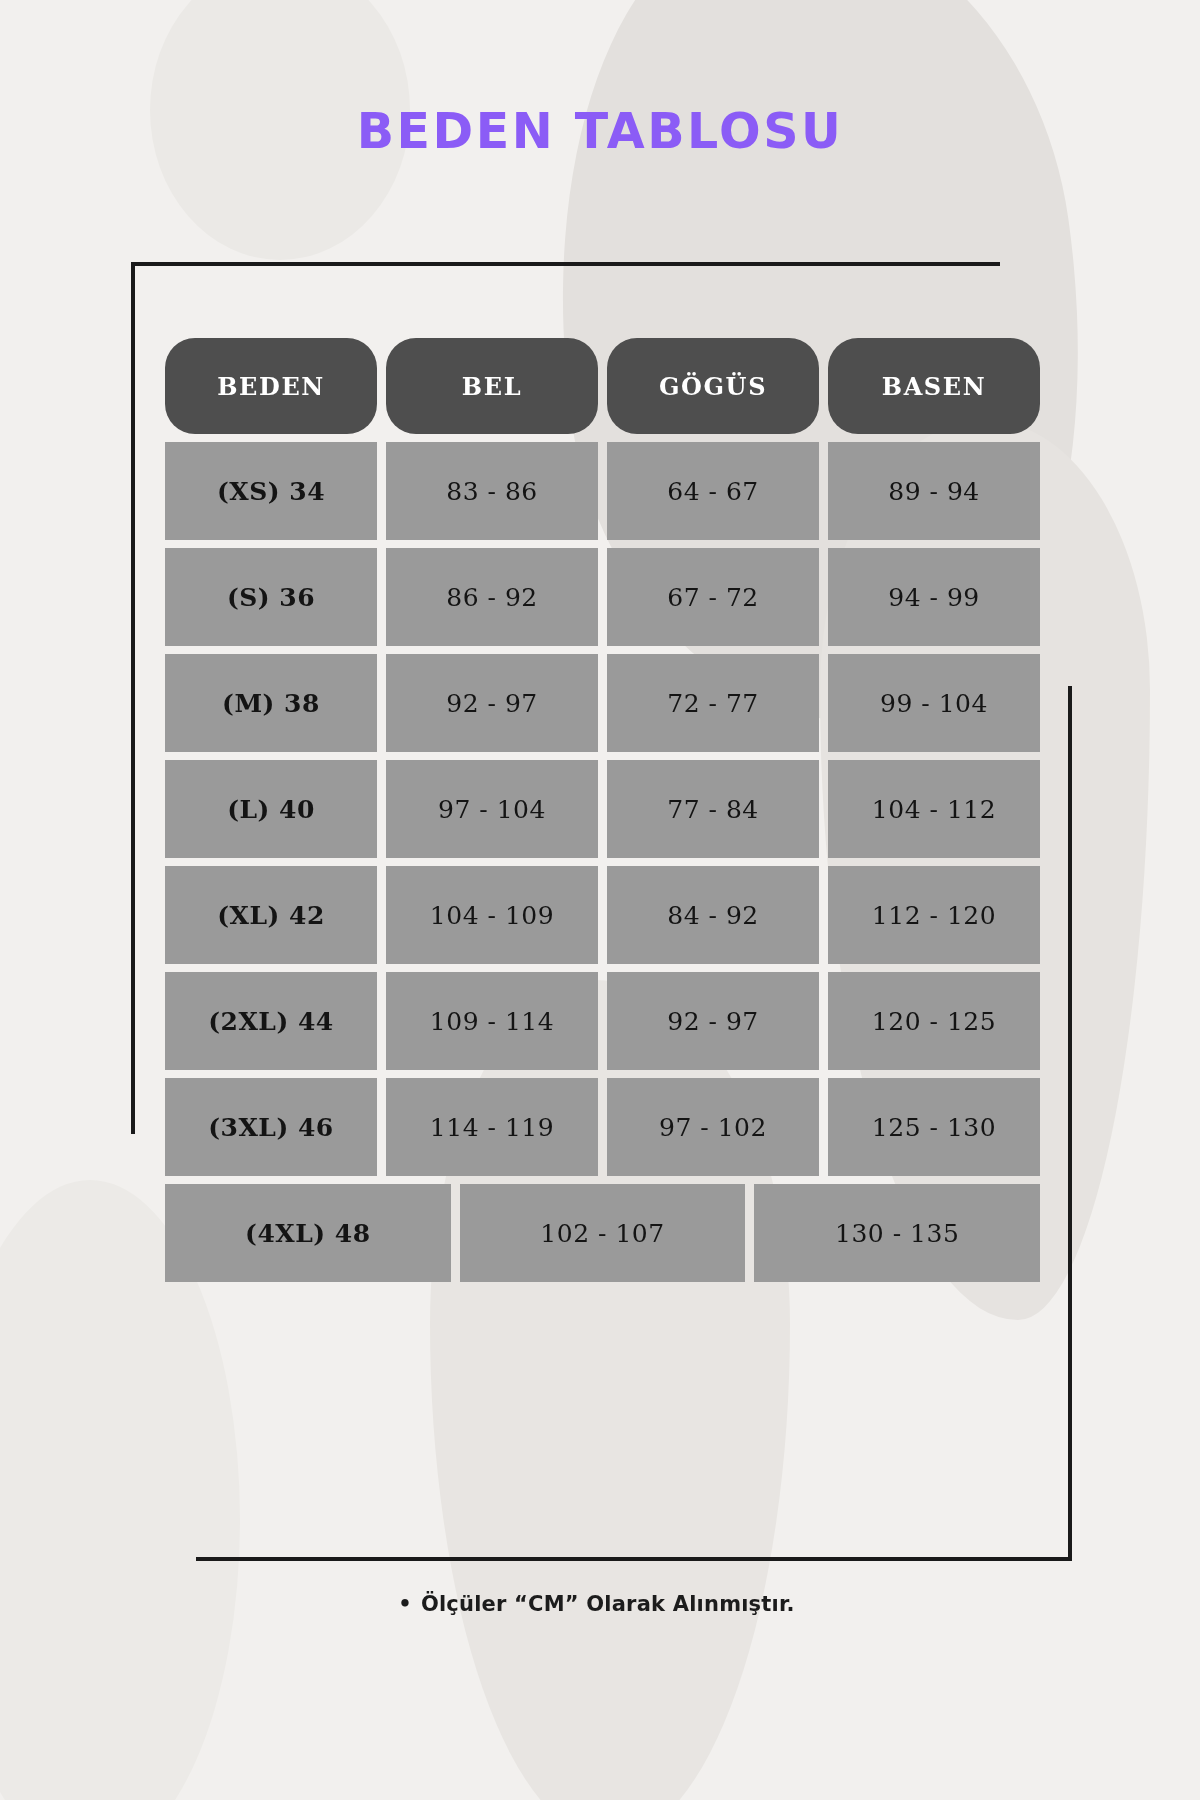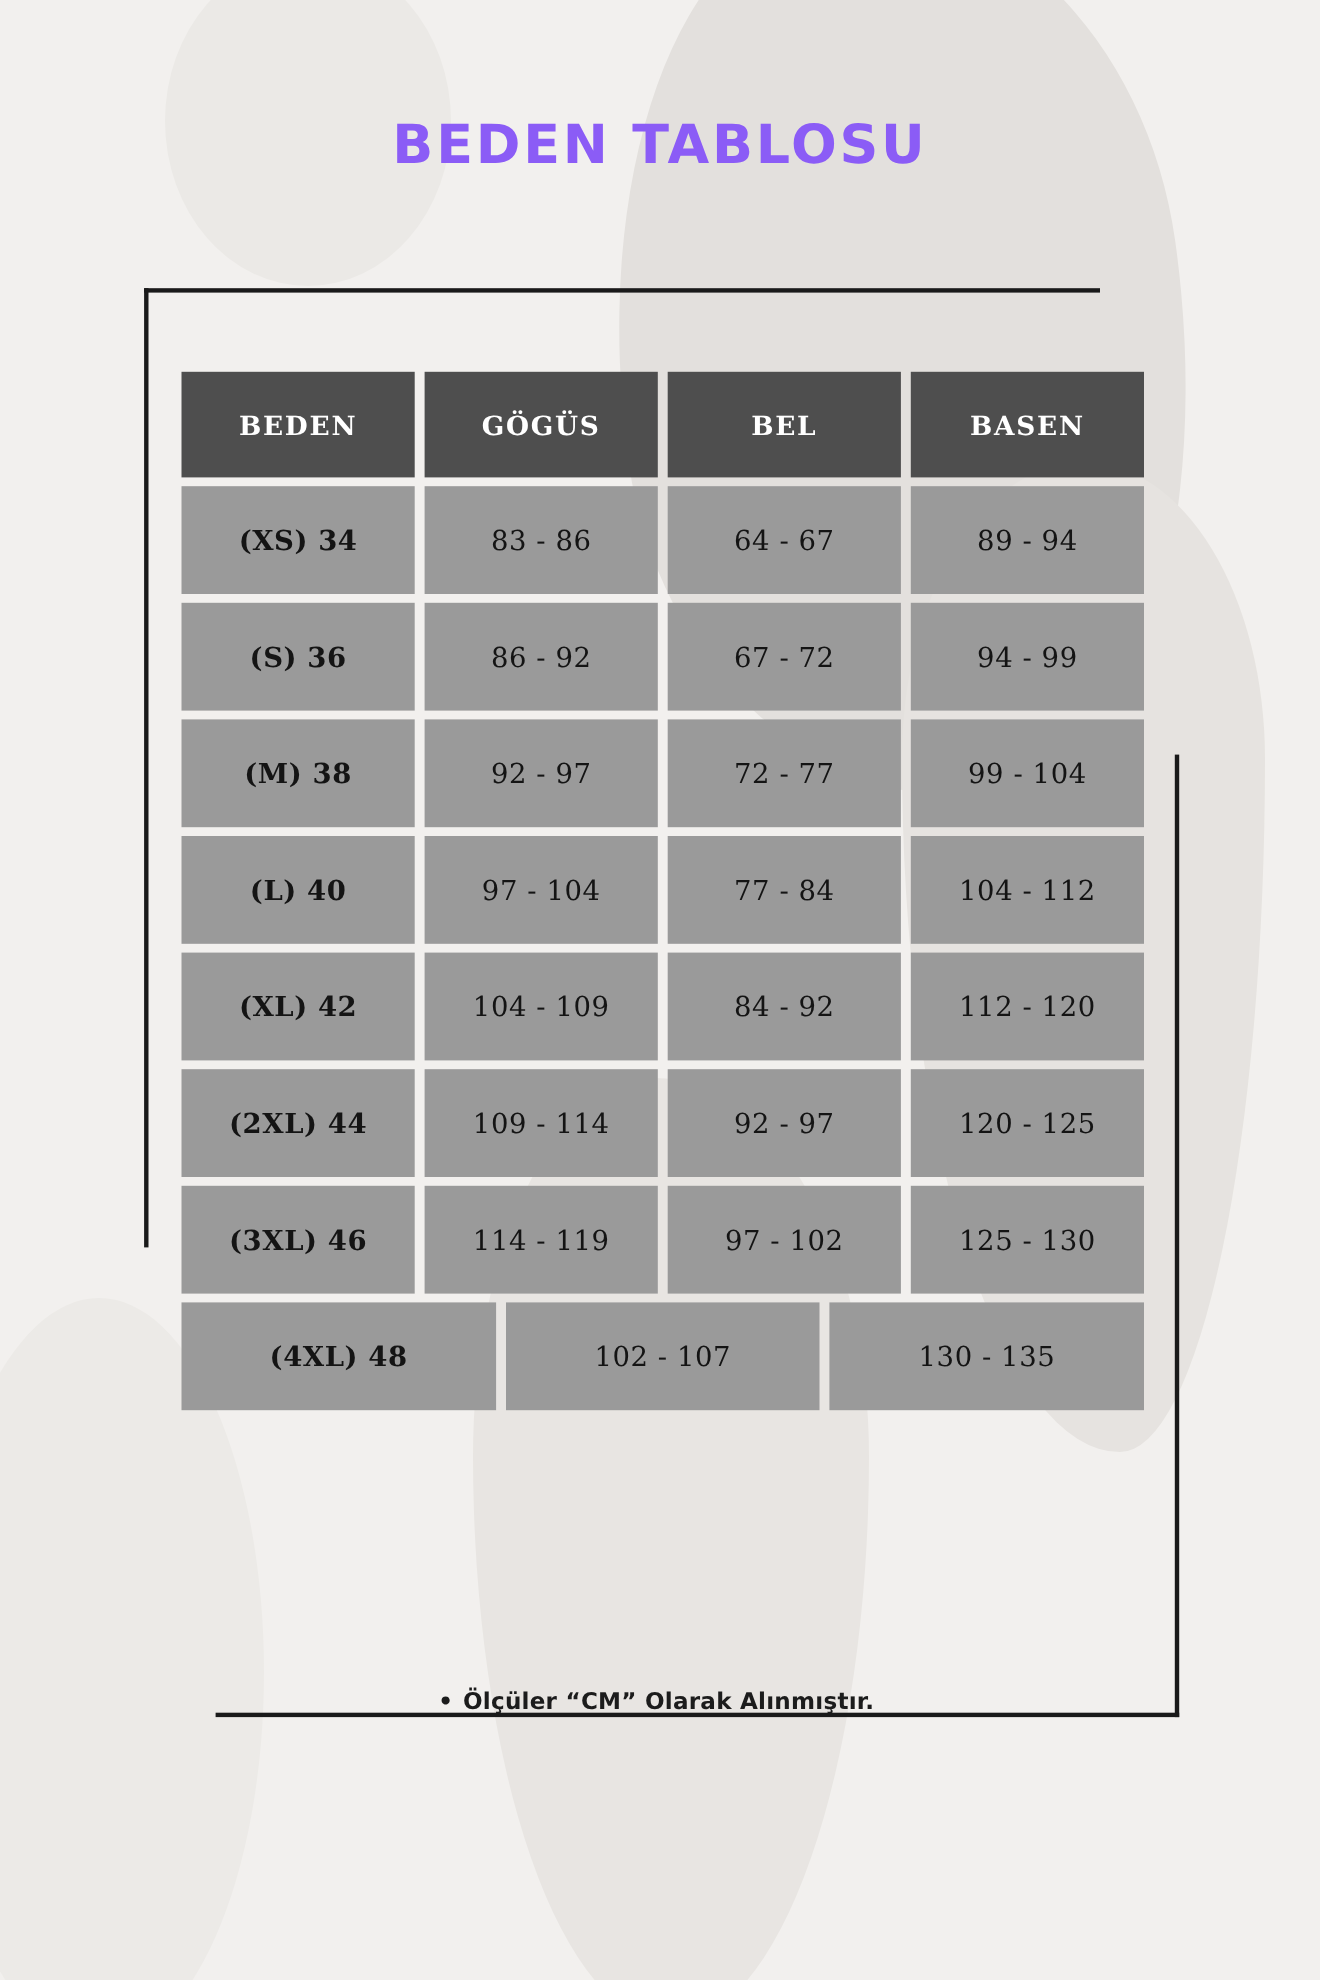--- a/index.html
+++ b/index.html
@@ -143,29 +143,30 @@
     letter-spacing: 0.5px;
     background: #9a9a9a;
   }
   .row.header .cell {
     background: #4e4e4e;
     color: #ffffff;
     font-weight: 700;
     font-size: 24px;
     letter-spacing: 1.6px;
     height: 96px;
+    border-radius: 30px;
   }
   .cell.size {
     font-weight: 600;
   }
 
   .footnote {
     position: absolute;
     left: 0;
-    top: 1535px;
+    top: 1592px;
     width: 1193px;
     text-align: center;
     font-size: 21px;
     font-weight: 700;
     color: #1c1c1c;
     font-family: "DejaVu Sans", sans-serif;
     letter-spacing: 0.2px;
   }
   .footnote .bullet {
     margin-right: 9px;
@@ -188,22 +189,22 @@
 
   <div class="rule rule-top-h"></div>
   <div class="rule rule-left-v"></div>
   <div class="rule rule-right-v"></div>
   <div class="rule rule-bottom-h"></div>
 
   <div class="table">
 
     <div class="row header">
       <div class="cell">BEDEN</div>
+      <div class="cell">BEL</div>
       <div class="cell">GÖGÜS</div>
-      <div class="cell">BEL</div>
       <div class="cell">BASEN</div>
     </div>
 
     <div class="row">
       <div class="cell size">(XS) 34</div>
       <div class="cell">83 - 86</div>
       <div class="cell">64 - 67</div>
       <div class="cell">89 - 94</div>
     </div>
 

